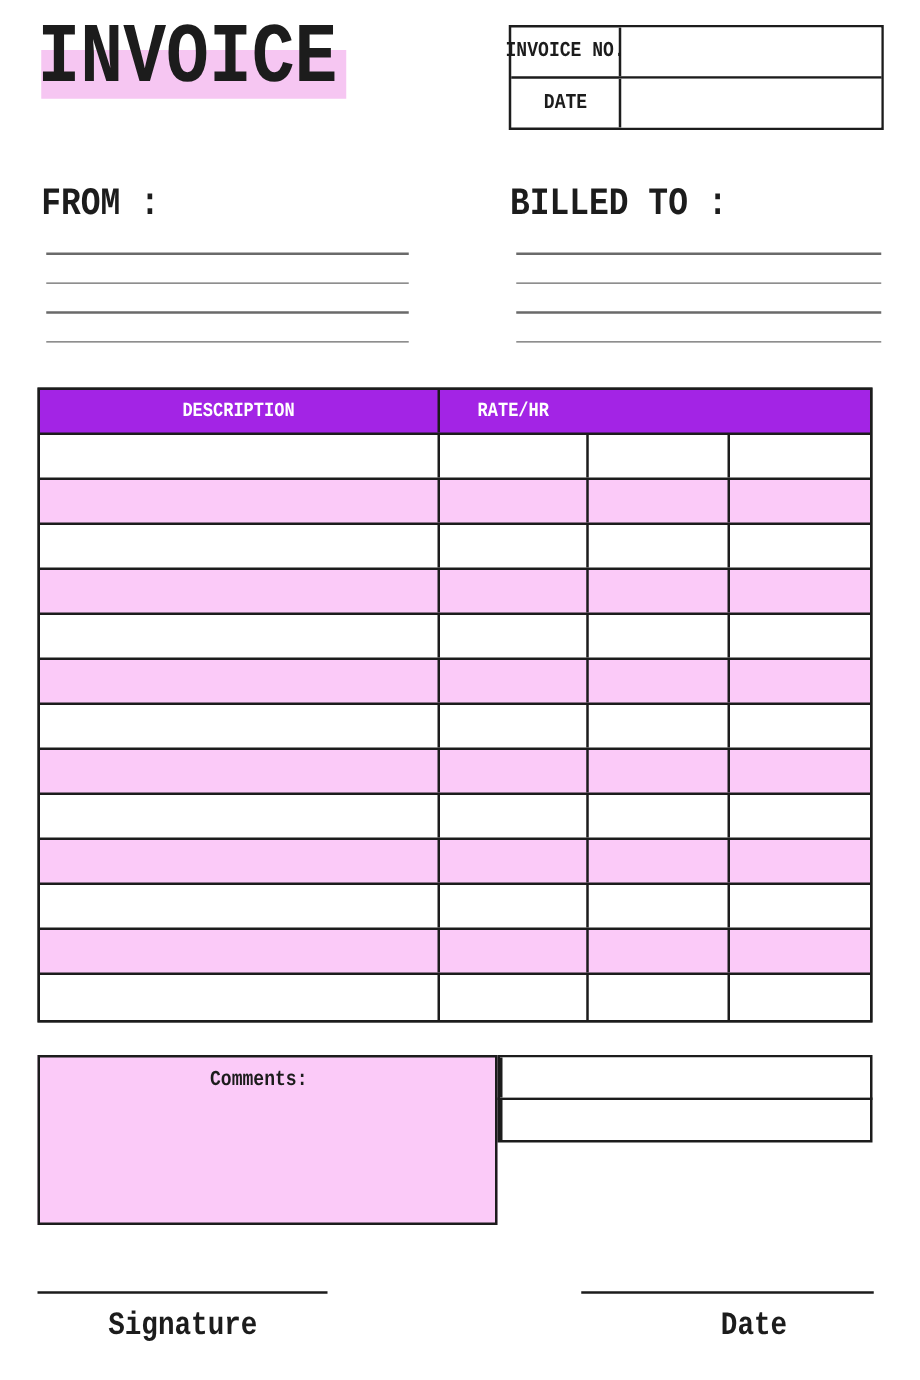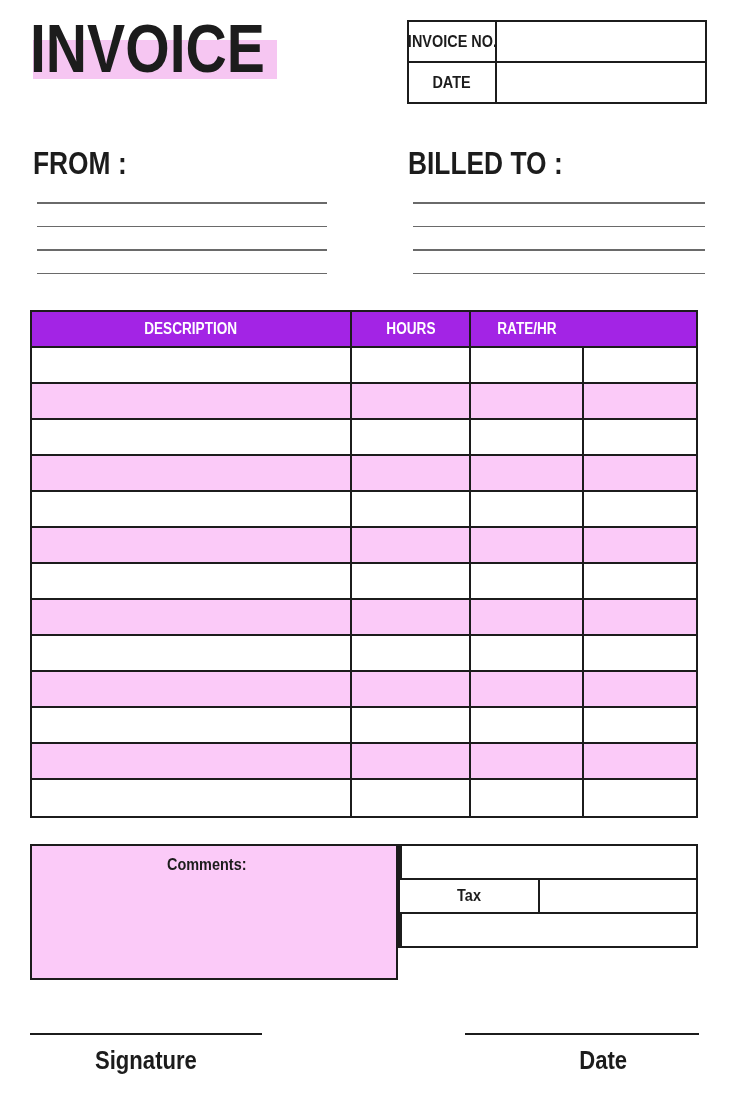--- a/index.html
+++ b/index.html
@@ -6,21 +6,21 @@
     --purple:#a324e5;
     --pink:#fbcaf8;
     --highlight:#f6c6f2;
     --ink:#1c1c1c;
     --line:#6a6a6a;
   }
   *{ box-sizing:border-box; }
   html,body{ margin:0; padding:0; background:#ffffff; }
   .page{
     position:relative; width:736px; height:1104px; background:#ffffff;
-    font-family:Liberation Sans, sans-serif; color:var(--ink);
+    font-family:Liberation Mono, monospace; color:var(--ink);
     overflow:hidden;
   }
   .cond{ display:inline-block; transform:scaleX(0.85); transform-origin:50% 50%; white-space:nowrap; }
   .cond-l{ display:inline-block; transform:scaleX(0.85); transform-origin:0 50%; white-space:nowrap; }
 
   
   .title-highlight{ position:absolute; left:33px; top:40px; width:244px; height:39px; background:var(--highlight); }
   .invoice-title{
     position:absolute; left:30px; top:14px; margin:0; font-size:68px; font-weight:bold;
     line-height:1; transform:scaleX(0.84); transform-origin:0 0; letter-spacing:0;
@@ -106,23 +106,20 @@
       <div class="addr-line" style="top: 47px;"></div>
       <div class="addr-line" style="top: 70.5px;"></div>
     </div>
 
   <div class="items-table">
     <div class="thead" id="table-header">
         <div class="th">
           <span class="cond">DESCRIPTION</span>
         </div>
         <div class="th">
-          <span class="cond">HOURS</span>
-        </div>
-        <div class="th">
           <span class="cond">RATE/HR</span>
         </div>
       </div>
     <div id="item-rows">
         <div class="item-row">
           <div class="cell"></div>
           <div class="cell"></div>
           <div class="cell"></div>
           <div class="cell"></div>
         </div>
@@ -202,26 +199,20 @@
   </div>
 
   <div class="comments-box">
     <span class="comments-label"><span class="cond-l">Comments:</span></span>
   </div>
   <div class="summary" id="summary-rows">
       <div class="sum-row">
         <div class="sum-value"></div>
       </div>
       <div class="sum-row">
-        <div class="sum-label">
-          <span class="cond">Tax</span>
-        </div>
-        <div class="sum-value"></div>
-      </div>
-      <div class="sum-row">
         <div class="sum-value"></div>
       </div>
     </div>
 
   <div class="sig-line left"></div>
   <div class="sig-line right"></div>
   <div class="sig-label left"><span class="cond">Signature</span></div>
   <div class="sig-label right"><span class="cond">Date</span></div>
 
 </div>

